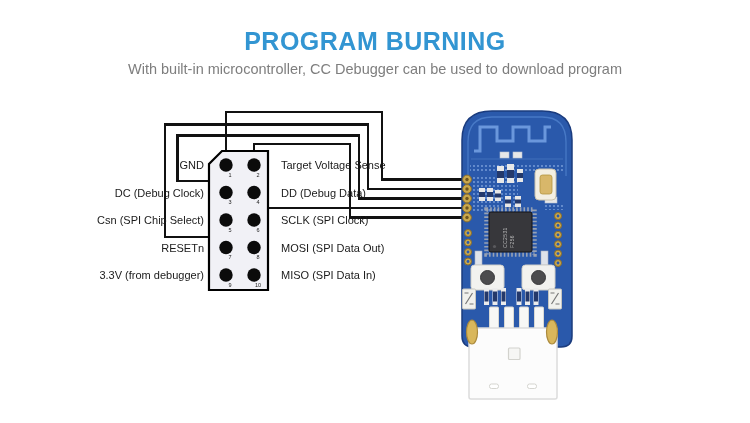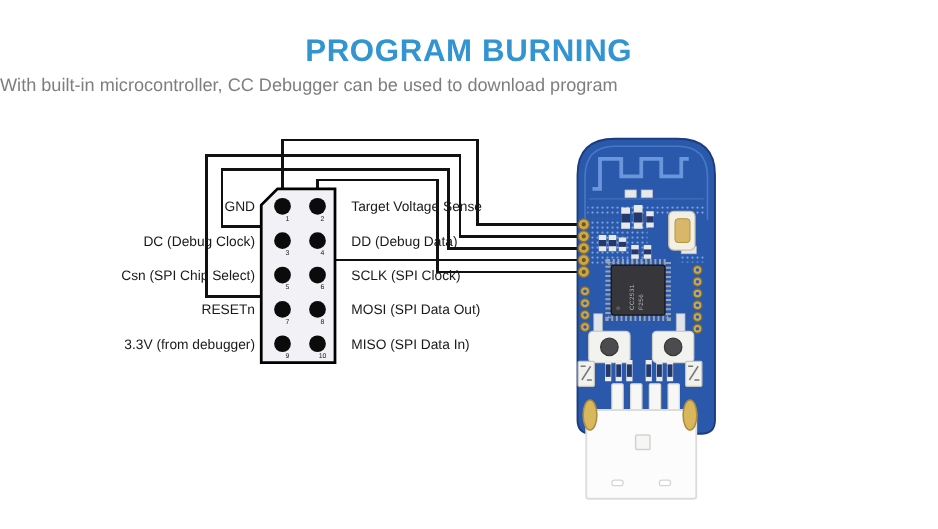--- a/index.html
+++ b/index.html
@@ -1,20 +1,20 @@
 <!DOCTYPE html>
 <html><head>
 <meta charset="utf-8">
 <style>
   html,body{margin:0;padding:0;background:#fff;}
   #stage{position:relative;width:750px;height:423px;background:#ffffff;overflow:hidden;
          font-family:"Liberation Sans","DejaVu Sans",sans-serif;}
   .title{position:absolute;left:0;top:27px;width:750px;text-align:center;
          font-size:25px;font-weight:700;letter-spacing:.5px;color:#3295d2;}
-  .subtitle{position:absolute;left:0;top:61px;width:750px;text-align:left;
+  .subtitle{position:absolute;left:0;top:61px;width:750px;text-align:center;
             font-size:14.5px;color:#7e7e7e;}
   svg{position:absolute;left:0;top:0;}
   .wire{fill:none;stroke:#111111;stroke-width:2.2;shape-rendering:crispEdges;}
   .hdrbox{fill:#f1f1f6;stroke:#000;stroke-width:2.2;}
   .pin{fill:#0b0b0b;}
   .pinlabel{font-size:11px;fill:#1a1a1a;}
   .pinnum{font-size:5.5px;fill:#222;}
   .chiptext{font-size:5px;fill:#b9b9b9;letter-spacing:.4px;}
 </style>
 </head>

